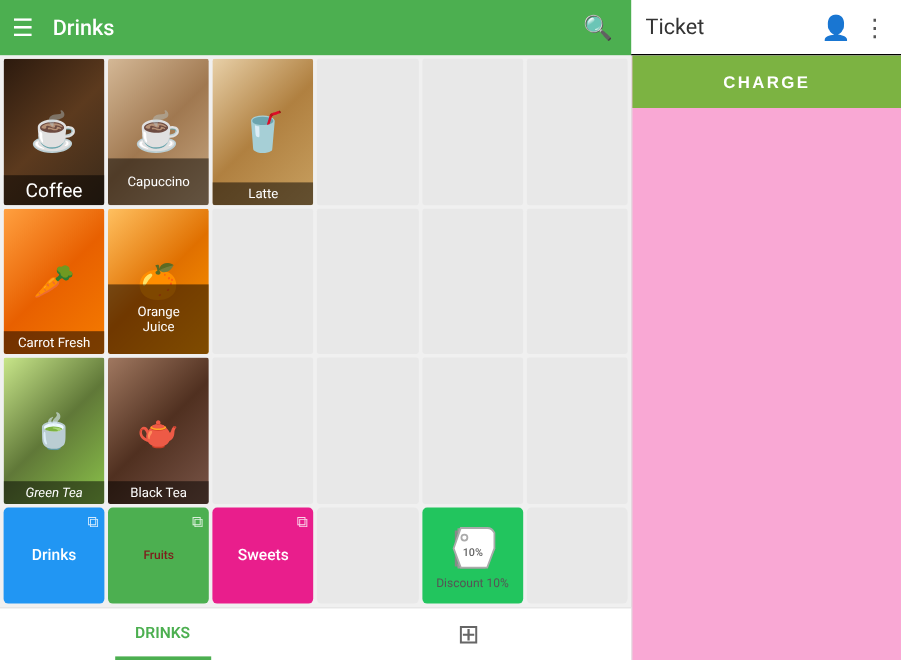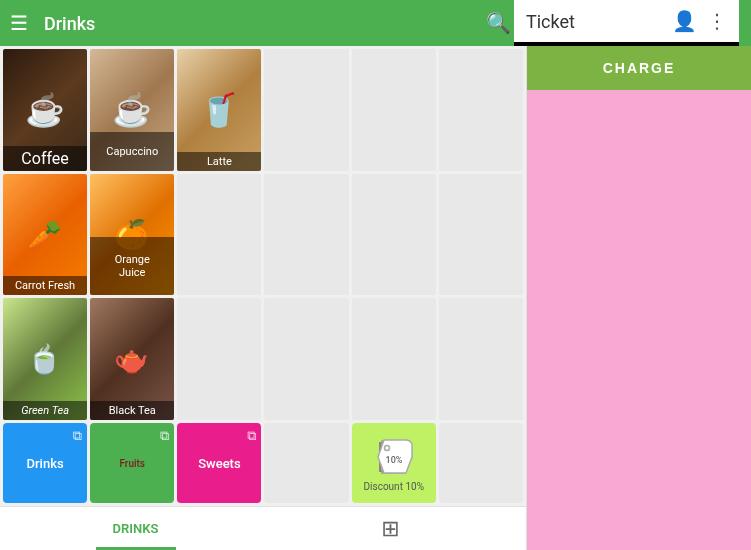--- a/index.html
+++ b/index.html
@@ -7,21 +7,21 @@
   </style>
 </head>
 <body>
 
 <div style="position:relative; height:46px; background:#4CAF50; display:flex; align-items:center; padding:0 10px; flex-shrink:0;">
   <span style="color:white; font-size:20px; margin-right:16px; cursor:pointer;">☰</span>
   <span style="color:white; font-size:18px; font-weight:500; flex:1;">Drinks</span>
 
   <span style="color:white; font-size:20px; cursor:pointer; margin-right: 230px;">🔍</span>
 
-  <div style="position:absolute; right:12px; top:0; width:225px; height:46px; background:white; display:flex; align-items:center; padding:0 12px; border-bottom:4px solid #000000;">
+  <div style="position:absolute; right:0; top:0; width:225px; height:46px; background:white; display:flex; align-items:center; padding:0 12px; border-bottom:1px solid #000000;">
     <span style="font-size:18px; font-weight:400; color:#333; flex:1;">Ticket</span>
     <span style="margin-left:10px; color:#555; font-size:20px; cursor:pointer;">👤</span>
     <span style="margin-left:10px; color:#555; font-size:20px; cursor:pointer;">⋮</span>
   </div>
 </div>
 
 <div style="display:flex; flex:1; overflow:hidden;">
 
   <div style="width:526px; display:flex; flex-direction:column; background:#f0f0f0; flex-shrink:0;">
 
@@ -87,21 +87,21 @@
         <span style="color:#7f1d1d; font-size:10px; font-weight:500;">Fruits</span>
       </div>
 
       <div style="height:80px; background:#E91E8C; border-radius:4px; display:flex; flex-direction:column; align-items:center; justify-content:center; cursor:pointer; position:relative;">
         <span style="position:absolute; top:5px; right:5px; color:rgba(255,255,255,0.8); font-size:13px;">⧉</span>
         <span style="color:white; font-size:13px; font-weight:500;">Sweets</span>
       </div>
 
       <div style="height:80px; background:#e8e8e8; border-radius:4px;"></div>
 
-      <div style="height:80px; background:#bef264; border-radius:4px; display:flex; flex-direction:column; align-items:center; justify-content:center; cursor:pointer;">
+      <div style="height:80px; background:#22c55e; border-radius:4px; display:flex; flex-direction:column; align-items:center; justify-content:center; cursor:pointer;">
         <svg width="44" height="44" viewBox="0 0 44 44">
           <polygon points="8,8 30,8 38,22 30,36 8,36 8,22" fill="none" stroke="#888" stroke-width="2" transform="rotate(0,22,22)"></polygon>
           <path d="M10,6 L32,6 L40,22 L32,38 L10,38 L10,22 Z" fill="none" stroke="#999" stroke-width="1.5"></path>
 
           <path d="M12,5 L34,5 Q38,5 40,9 L40,22 L34,38 L12,38 L6,22 L12,5 Z" fill="white" stroke="#aaa" stroke-width="1.5"></path>
           <circle cx="15" cy="13" r="2.5" fill="none" stroke="#aaa" stroke-width="1.5"></circle>
           <text x="22" y="28" font-size="9" fill="#666" text-anchor="middle" font-weight="500">10%</text>
         </svg>
         <span style="font-size:10px; color:#555; margin-top:2px; text-align:center;">Discount 10%</span>
       </div>

